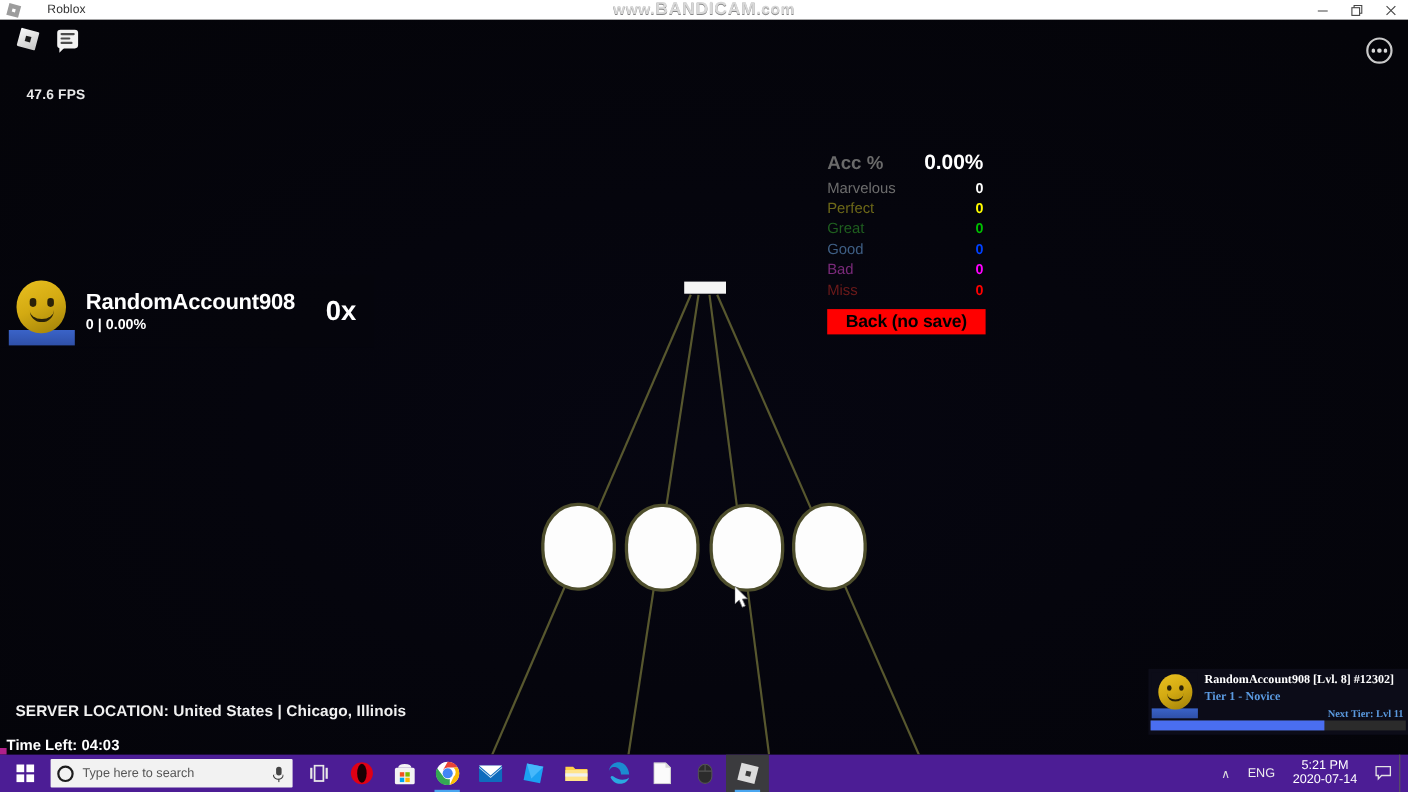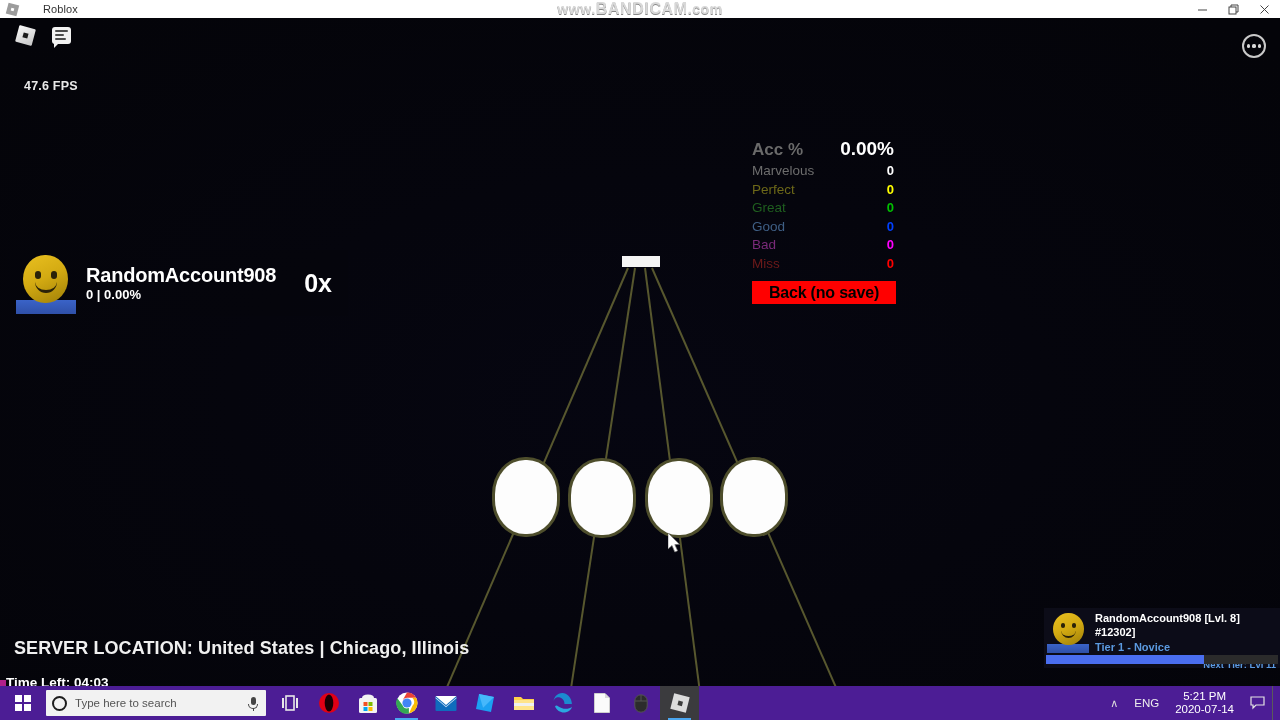--- a/index.html
+++ b/index.html
@@ -71,21 +71,21 @@
     background:#fdfdfd; box-shadow:0 0 0 3px #4e4e2c; }
   #rcp0 { left:495px; top:442px; }
   #rcp1 { left:571px; top:443px; }
   #rcp2 { left:648px; top:443px; }
   #rcp3 { left:723px; top:442px; }
 
   
   .cursor { position:absolute; left:668px; top:515px; z-index:40; }
 
   
-  .player-card { position:absolute; left:8px; top:232px; width:340px; height:66px;
+  .player-card { position:absolute; left:0px; top:232px; width:340px; height:66px;
     background:rgba(5,5,12,0.55); display:flex; align-items:center; z-index:25; }
   .av { width:60px; height:60px; margin-left:8px; position:relative; background:transparent; }
   .av .head { position:absolute; left:7px; top:2px; width:45px; height:48px;
     background:linear-gradient(155deg,#e9c020 0%,#d3aa12 48%,#9e7f08 100%);
     border-radius:22px/24px; }
   .av .eye { position:absolute; width:6px; height:8px; background:#2a2209; border-radius:3px; top:18px;}
   .av .eye.l { left:19px; } .av .eye.r { left:35px; }
   .av .smile { position:absolute; left:19px; top:28px; width:22px; height:12px;
     border-bottom:3px solid #2a2209; border-radius:0 0 12px 12px; }
   .av .torso { position:absolute; left:0px; top:47px; width:60px; height:14px;
@@ -102,27 +102,27 @@
   .acc-val { font-size:19px; font-weight:bold; color:#ffffff; }
   .j-row { display:flex; justify-content:space-between; align-items:baseline; line-height:18.5px;}
   .j-lbl { font-size:13.5px; font-weight:normal; }
   .j-val { font-size:13px; font-weight:bold; }
   .back-btn { margin-top:8px; width:144px; height:23px; background:#ff0000;
     display:flex; align-items:center; justify-content:center;
     font-size:16px; font-weight:bold; color:#000; letter-spacing:-.2px; }
 
   
   .server { position:absolute; left:14px; top:620px; z-index:25; }
-  .server .loc { font-size:18px; font-weight:bold; color:#f0f0f0; letter-spacing:.1px;}
+  .server .loc { font-size:14px; font-weight:bold; color:#f0f0f0; letter-spacing:.1px;}
   .server .time { font-size:13.5px; font-weight:bold; color:#ffffff; margin-top:16px; margin-left:-8px;}
 
   
   .tier { position:absolute; left:1044px; top:590px; width:236px; height:60px;
     background:#0c0c18; z-index:25; }
-  .tier-inner { display:flex; padding:3px 0 0 3px; }
+  .tier-inner { display:flex; padding:3px 0 0 3px;font-family:Liberation Serif, serif; }
   .tier-av { width:42px; height:42px; position:relative; background:#0c0c18; flex:0 0 42px;}
   .tier-av .head { position:absolute; left:6px; top:2px; width:31px; height:32px;
     background:linear-gradient(155deg,#e9c020 0%,#d3aa12 48%,#9e7f08 100%); border-radius:15px/16px;}
   .tier-av .eye { position:absolute; width:4px; height:5px; background:#2a2209; border-radius:2px; top:12px;}
   .tier-av .eye.l { left:14px; } .tier-av .eye.r { left:25px; }
   .tier-av .smile { position:absolute; left:14px; top:19px; width:15px; height:8px;
     border-bottom:2px solid #2a2209; border-radius:0 0 8px 8px; }
   .tier-av .torso { position:absolute; left:0; top:33px; width:42px; height:9px;
     background:linear-gradient(#3a63c8,#2f50a8); }
   .tier-txt { margin-left:6px; flex:1; }

